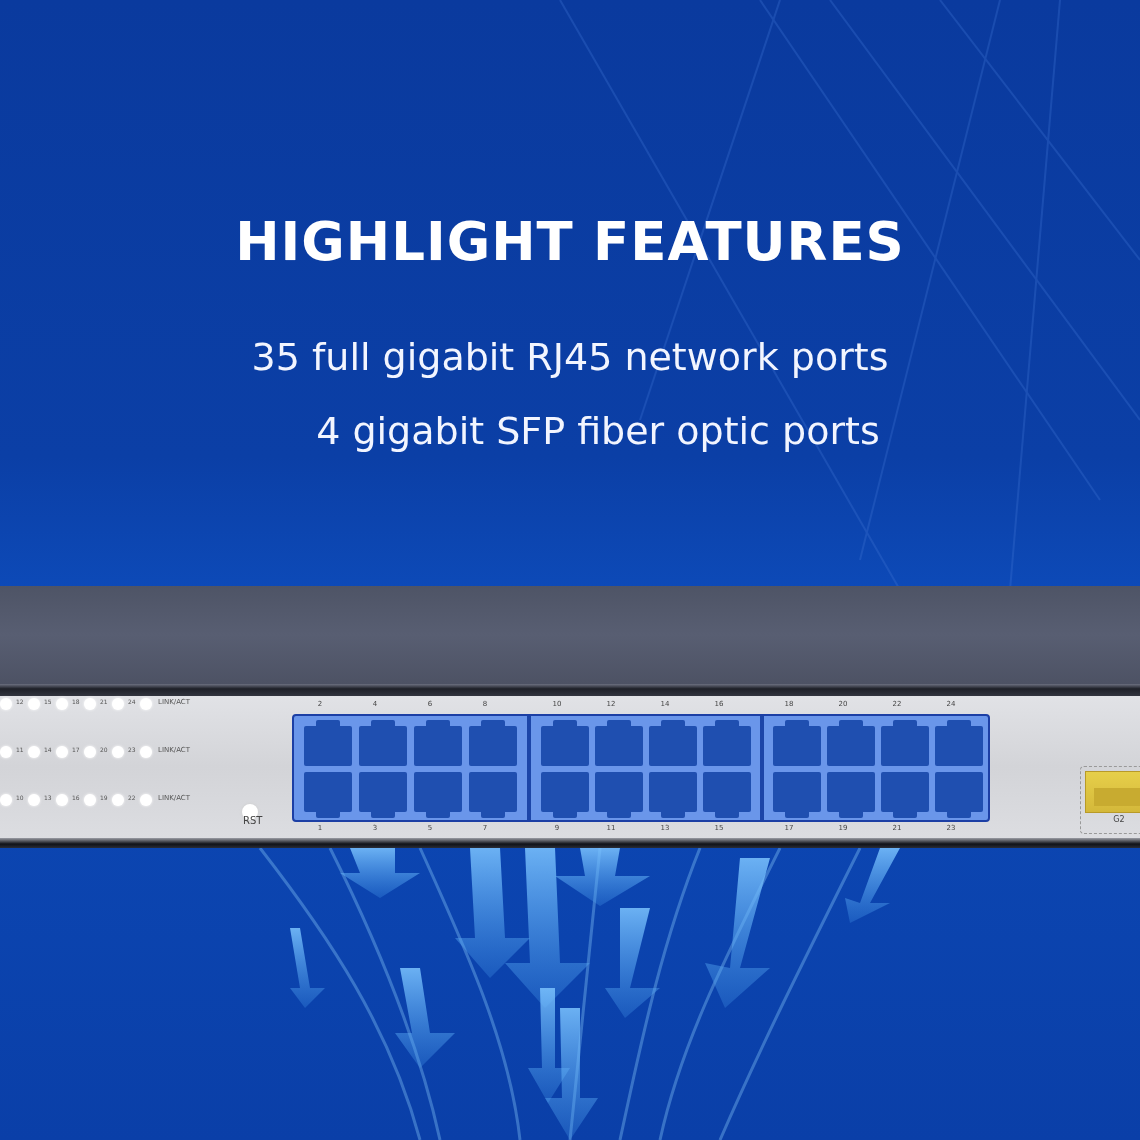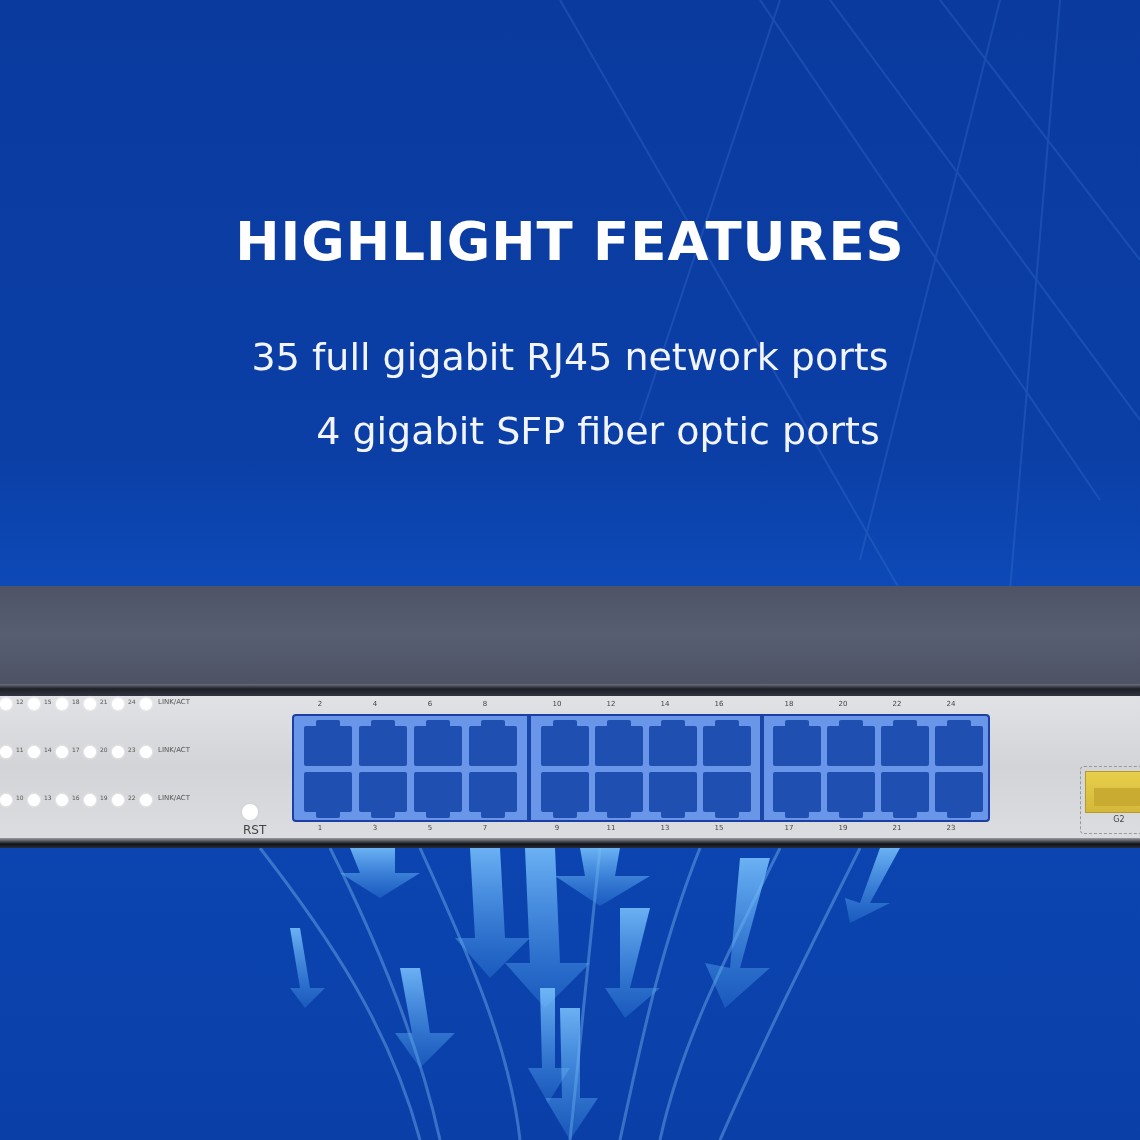--- a/index.html
+++ b/index.html
@@ -21,21 +21,21 @@
   .panel{position:absolute;left:0;top:110px;width:1140px;height:142px;
     background:linear-gradient(180deg,#e1e2e6 0%,#d3d4d8 50%,#dcdde1 100%);}
   .panel-bottom{position:absolute;left:0;top:252px;width:1140px;height:10px;
     background:linear-gradient(180deg,#9a9ca4 0%,#101218 60%,#2a2d36 100%);}
 
   .led-row{position:absolute;left:0;height:16px;display:flex;align-items:flex-start;}
   .led{width:12px;height:12px;border-radius:50%;background:#fff;box-shadow:0 0 3px #fff;margin-right:4px;}
   .led-num{font-size:6px;color:#555;margin-right:4px;width:8px;}
   .led-label{font-size:7px;color:#555;margin-left:2px;}
   .rst-btn{position:absolute;left:242px;top:218px;width:16px;height:16px;border-radius:50%;background:#fff;box-shadow:0 0 3px #ccc;}
-  .rst-label{position:absolute;left:243px;top:237px;font-size:12px;color:#444;}
+  .rst-label{position:absolute;left:243px;top:229px;font-size:10px;color:#444;}
 
   .port-frame{position:absolute;left:292px;top:114px;width:700px;height:140px;}
   .num-row{position:absolute;left:0;width:700px;height:12px;}
   .num{position:absolute;font-size:7px;color:#444;width:20px;text-align:center;}
   .port-block{position:absolute;left:0;top:14px;width:698px;height:108px;background:#6a96ea;
     border:2px solid #1c3fa5;border-radius:4px;box-sizing:border-box;}
   .group-div{position:absolute;top:0;width:4px;height:104px;background:#1c45a8;}
   .port{position:absolute;width:48px;height:40px;background:#1f4fb0;border-radius:2px;}
   .port::before{content:"";position:absolute;left:12px;top:-6px;width:24px;height:8px;background:#1f4fb0;border-radius:2px 2px 0 0;}
   .port.bot::before{top:auto;bottom:-6px;border-radius:0 0 2px 2px;}

